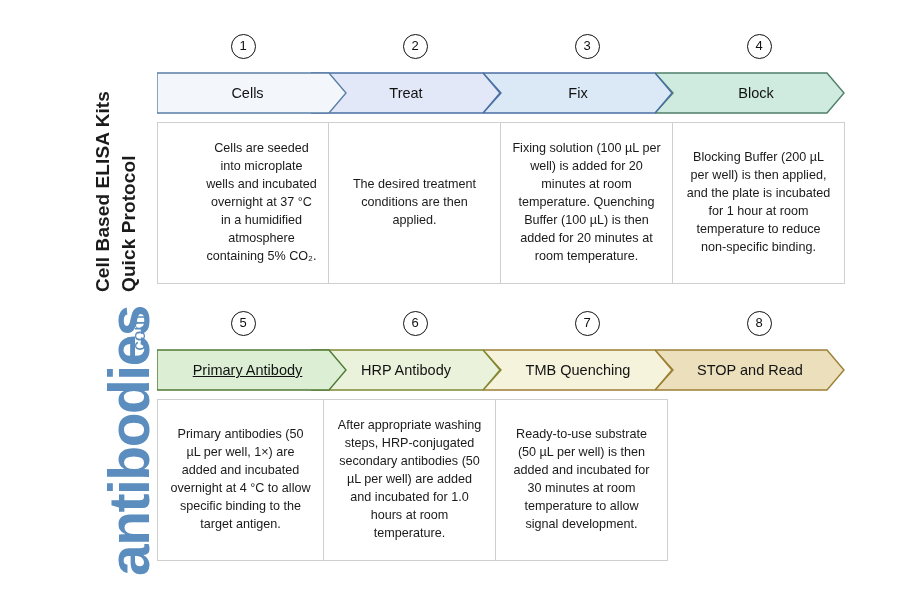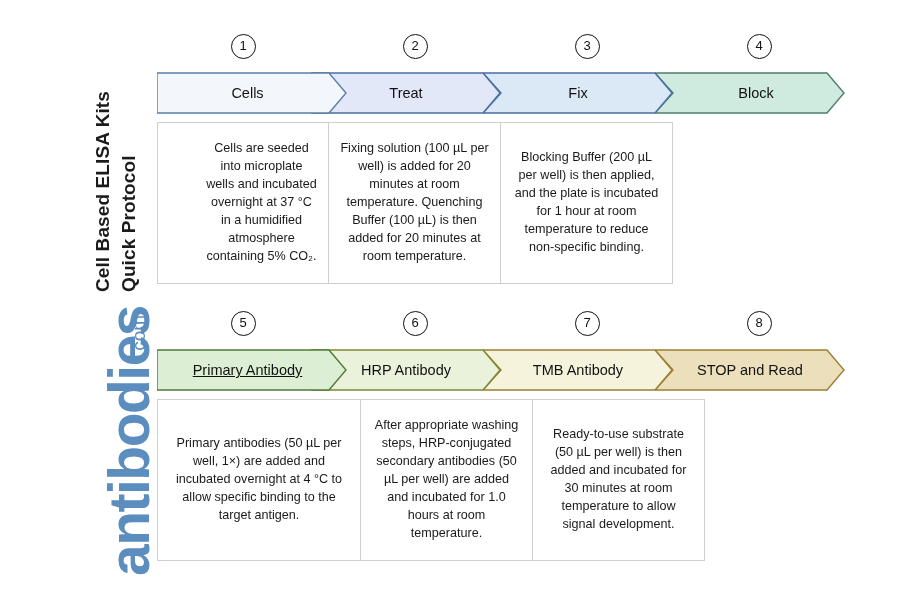--- a/index.html
+++ b/index.html
@@ -191,20 +191,23 @@
           <polygon points="0,1 172,1 189,21 172,41 0,41 18,21" fill="#cfeade" stroke="#4f7f6a" stroke-width="1.4"></polygon>
         </svg>
         <span class="chev-label" style="margin-left: 12px;">Block</span>
       </div>
     </div>
     <div class="desc-band">
       <div class="desc-cell" style="width: 172px; padding-left: 48px;">
         <div class="desc-text">Cells are seeded into microplate wells and incubated overnight at 37 °C in a humidified atmosphere containing 5% CO₂.</div>
       </div>
       <div class="desc-cell" style="width: 172px;">
+        <div class="desc-text">The desired treatment conditions are then applied.</div>
+      </div>
+      <div class="desc-cell" style="width: 172px;">
         <div class="desc-text">Fixing solution (100 µL per well) is added for 20 minutes at room temperature. Quenching Buffer (100 µL) is then added for 20 minutes at room temperature.</div>
       </div>
       <div class="desc-cell" style="width: 172px;">
         <div class="desc-text">Blocking Buffer (200 µL per well) is then applied, and the plate is incubated for 1 hour at room temperature to reduce non-specific binding.</div>
       </div>
     </div>
   </div>
 <div class="flow-row" id="row-1">
     <div class="num-band">
       <div class="num-circle" style="left: 73.5px;">5</div>
@@ -222,31 +225,31 @@
       <div class="chev" style="left: 154px; width: 190px; z-index: 9;">
         <svg viewBox="0 0 190 42" preserveAspectRatio="none">
           <polygon points="0,1 172,1 189,21 172,41 0,41 18,21" fill="#eaf2dc" stroke="#7d8a33" stroke-width="1.4"></polygon>
         </svg>
         <span class="chev-label" style="margin-left: 0px;">HRP Antibody</span>
       </div>
       <div class="chev" style="left: 326px; width: 190px; z-index: 8;">
         <svg viewBox="0 0 190 42" preserveAspectRatio="none">
           <polygon points="0,1 172,1 189,21 172,41 0,41 18,21" fill="#f6f3dc" stroke="#9c7f33" stroke-width="1.4"></polygon>
         </svg>
-        <span class="chev-label" style="margin-left: 0px;">TMB Antibody</span>
+        <span class="chev-label" style="margin-left: 0px;">TMB Quenching</span>
       </div>
       <div class="chev" style="left: 498px; width: 190px; z-index: 7;">
         <svg viewBox="0 0 190 42" preserveAspectRatio="none">
           <polygon points="0,1 172,1 189,21 172,41 0,41 18,21" fill="#ebdfbc" stroke="#9c7f33" stroke-width="1.4"></polygon>
         </svg>
         <span class="chev-label" style="margin-left: 0px;">STOP and Read</span>
       </div>
     </div>
     <div class="desc-band">
-      <div class="desc-cell" style="width: 204px;">
+      <div class="desc-cell" style="width: 167px;">
         <div class="desc-text">Primary antibodies (50 µL per well, 1×) are added and incubated overnight at 4 °C to allow specific binding to the target antigen.</div>
       </div>
       <div class="desc-cell" style="width: 172px;">
         <div class="desc-text">After appropriate washing steps, HRP-conjugated secondary antibodies (50 µL per well) are added and incubated for 1.0 hours at room temperature.</div>
       </div>
       <div class="desc-cell" style="width: 172px;">
         <div class="desc-text">Ready-to-use substrate (50 µL per well) is then added and incubated for 30 minutes at room temperature to allow signal development.</div>
       </div>
     </div>
   </div>

